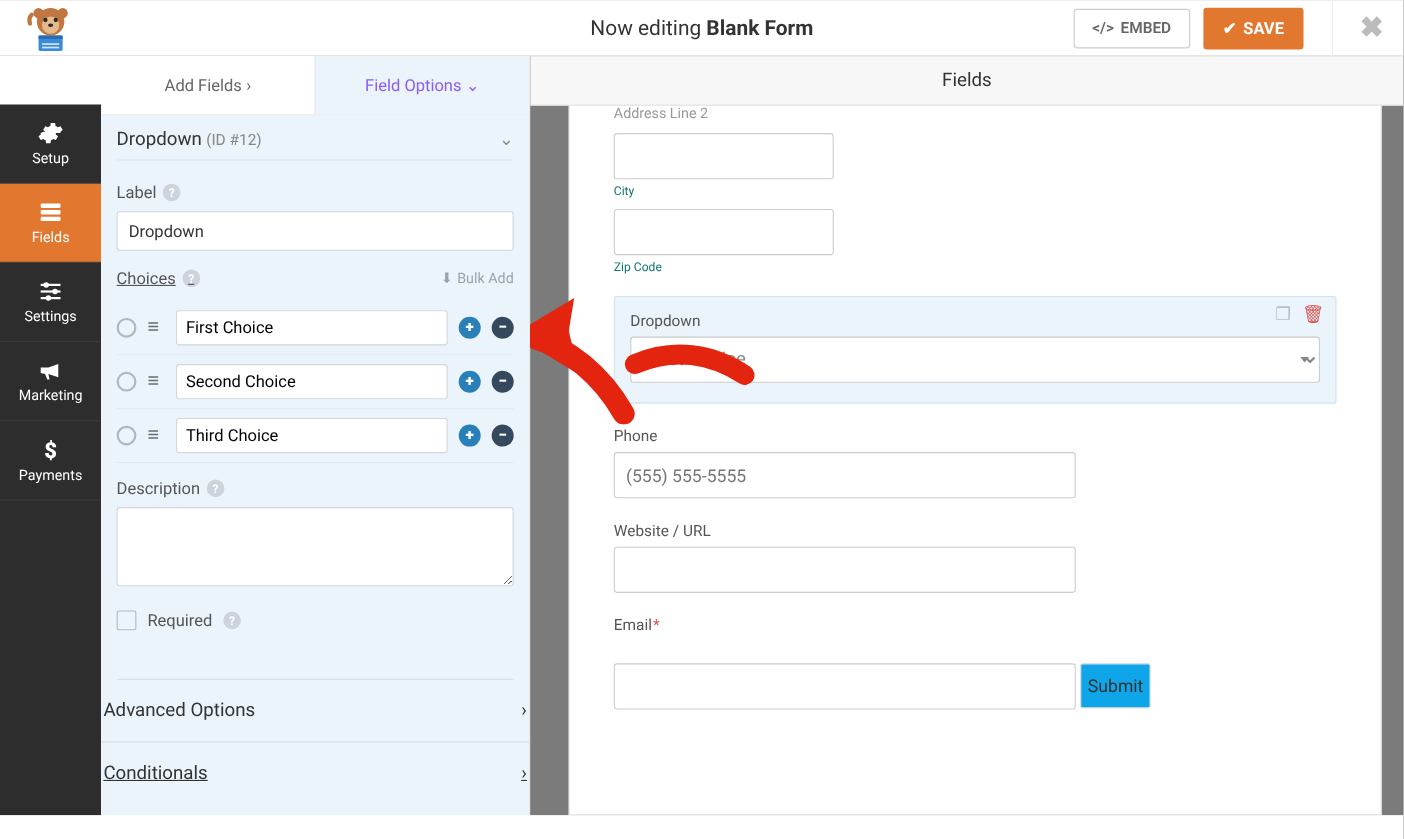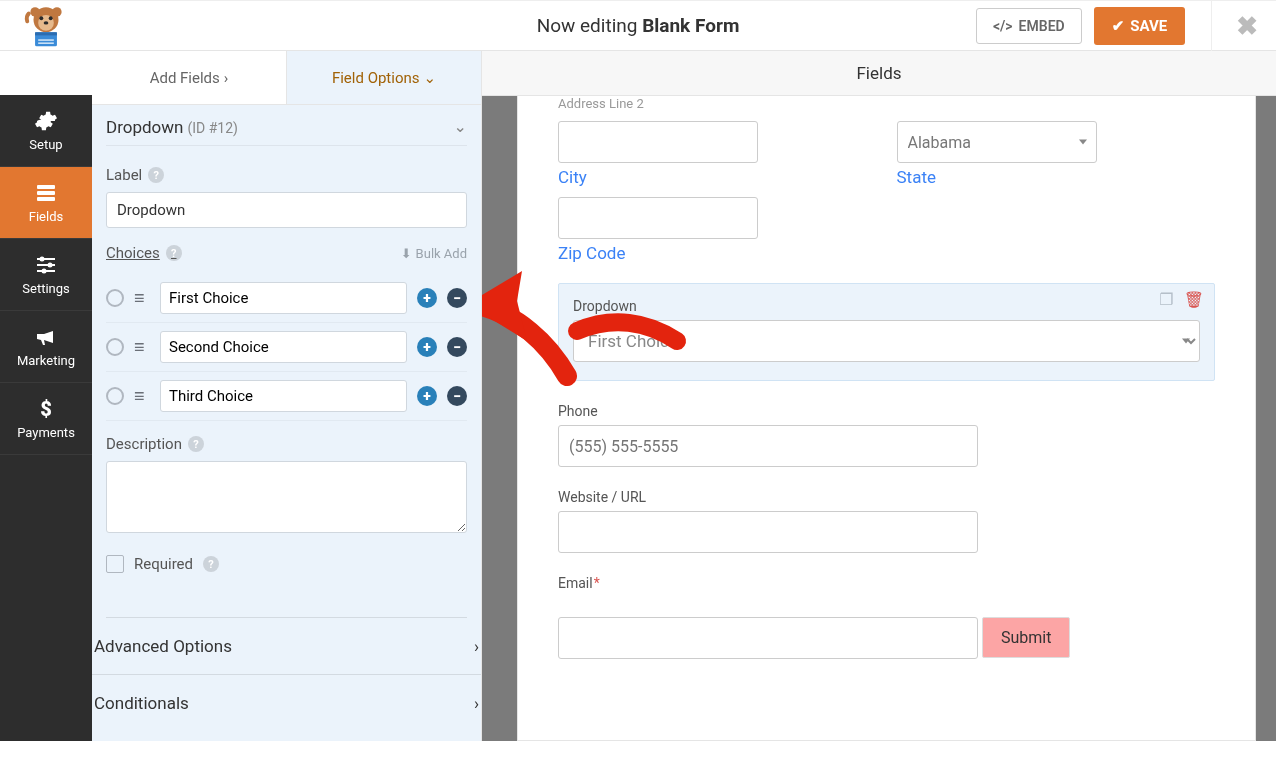--- a/index.html
+++ b/index.html
@@ -17,21 +17,21 @@
 
   .body { display:flex; height: calc(763px - 73px); }
   .leftnav { width: 92px; background:#2d2d2d; display:flex; flex-direction:column;margin-top:44px;}
   .leftnav .item { height:72px; display:flex; flex-direction:column; align-items:center; justify-content:center; color:#fff; font-size:13px; gap:4px; cursor:pointer; border-bottom: 1px solid #3a3a3a;}
   .leftnav .item.active { background:#e27730; }
   .leftnav .item svg { width:24px; height:24px; fill:#fff; }
 
   .panel { width: 390px; background:#fff; display:flex; flex-direction:column; border-right: 1px solid #e5e5e5; }
   .panel-tabs { display:flex; height:54px; border-bottom:1px solid #e5e5e5;}
   .panel-tabs .tab { flex:1; display:flex; align-items:center; justify-content:center; font-size:15px; color:#666; cursor:pointer; gap:4px;}
-  .panel-tabs .tab.active { background:#ebf3fb; border-left:1px solid #e5e5e5; color:#a16207;}
+  .panel-tabs .tab.active { background:#ebf3fb; border-left:1px solid #e5e5e5; color:#8b5cf6;}
 
   .panel-body { flex:1; background:#ebf3fb; overflow:auto; padding: 0;}
   .section-head { padding: 12px 14px 6px; display:flex; align-items:flex-start; justify-content:space-between; color:#333;}
   .section-head .title { font-size:17px; }
   .section-head .fid { color:#888; font-size:14px;}
   .section-head .chev { color:#888; }
   .pad { padding: 4px 14px 14px; }
   .divider { border-top: 1px solid rgba(0,0,0,0.06); margin: 2px 14px; }
   .lbl-row { display:flex; align-items:center; gap:6px; color:#555; font-size:15px; margin: 14px 0 8px; }
   .help-dot { width:16px; height:16px; border-radius:50%; background:#ccd3da; color:#fff; font-size:11px; font-weight:700; display:inline-flex; align-items:center; justify-content:center; }
@@ -44,39 +44,39 @@
   .drag-icon { width:16px; color:#6a6f77; font-size:18px; line-height:0.6; cursor:grab; flex-shrink:0;}
   .choice-input { flex:1; height:32px; border:1px solid #d0d7de; background:#fff; padding:0 8px; font-size:15px; border-radius:3px;}
   .circ-btn { width:20px; height:20px; border-radius:50%; display:inline-flex; align-items:center; justify-content:center; color:#fff; font-size:14px; font-weight:900; cursor:pointer; flex-shrink:0;}
   .plus { background:#2980b9;}
   .minus { background:#34495e;}
   textarea.desc { width:100%; height:72px; border:1px solid #d0d7de; resize:both; border-radius:3px; background:#fff;}
   .req-row { display:flex; align-items:center; gap:10px; margin-top: 18px; color:#555; font-size:15px;}
   .cbx { width:18px; height:18px; border:1px solid #b0b7c0; border-radius:2px;}
   .acc-divider { border-top: 1px solid rgba(0,0,0,0.1); margin: 30px 14px 0; }
   .acc-row { display:flex; align-items:center; justify-content:space-between; padding: 18px 2px; color:#333; font-size:17px; cursor:pointer; }
-  .acc-row + .acc-row { border-top: 1px solid rgba(0,0,0,0.1); }
+  .acc-row + .acc-row { border-top: 1px solid rgba(0,0,0,0.1); text-decoration: underline; }
 
   .preview { flex:1; background:#7b7b7b; position:relative; overflow:hidden;}
   .fields-bar { height:45px; background:#f7f7f7; border-bottom:1px solid #e5e5e5; display:flex; align-items:center; justify-content:center; font-size:17px; color:#333;}
   .form-canvas { background:#fff; position:absolute; left:35px; right:20px; top:45px; bottom: 0; padding: 0 40px 40px; border:1px solid #e5e5e5; border-top:none; overflow:hidden;}
   .form-canvas .flabel { font-size:14px; color:#555; margin-top: 22px; margin-bottom:6px;}
-  .form-canvas .small-label { font-size:17px; color:#3b82f6; margin-top: 4px;}
+  .form-canvas .small-label { font-size:11px; color:#0f766e; margin-top: 4px;}
   .addr2 { font-size:13px; color:#999; margin-top: 0;}
   .two-col { display:flex; gap:20px;}
   .two-col > div { flex:1;}
   .f-in { width: 420px; max-width: 100%; height:42px; border:1px solid #ccc; border-radius:3px; padding: 0 10px; font-size:16px; color:#777;}
   .f-sel { width:200px; height:42px; border:1px solid #ccc; border-radius:3px; padding: 0 10px; font-size:16px; color:#777; appearance:none; background: #fff;}
   .sel-wrap { position:relative; display:inline-block;}
   .sel-wrap::after { content:""; position:absolute; right:10px; top:50%; transform:translateY(-50%); width:0; height:0; border-left:4px solid transparent; border-right:4px solid transparent; border-top:5px solid #888; box-shadow: 0 -9px 0 -4px #888; pointer-events:none;}
   .dd-field { background:#ebf3fb; border:1px solid #d0e3f4; padding: 14px 14px 18px; margin-top: 20px; position:relative; border-radius: 2px;}
   .dd-field .tools { position:absolute; right: 10px; top: 6px; display:flex; gap:10px; color:#b5bfc9;}
   .dd-field .tools .del { color:#d9534f;}
   .dd-sel { width:100%; height:42px; border:1px solid #ccc; border-radius:3px; padding: 0 10px; font-size:17px; color:#888; background:#fff;}
-  .submit-btn { background:#fca5a5; border:1px solid #ddd; padding: 10px 18px; font-size:16px; color:#333; border-radius:2px; cursor:pointer; margin-top: 20px;}
+  .submit-btn { background:#0ea5e9; border:1px solid #ddd; padding: 10px 6px; font-size:16px; color:#333; border-radius:2px; cursor:pointer; margin-top: 20px;}
   .req-star { color:#d9534f; font-size:14px; margin-left:1px;}
 
   
   .arrow-overlay { position:absolute; pointer-events:none; z-index: 50;}
 </style>
 </head>
 <body>
 
 <div class="topbar">
   <div class="logo">
@@ -244,28 +244,20 @@
     <div class="fields-bar">
       <span>Fields</span>
     </div>
     <div class="form-canvas">
       <div class="addr2">Address Line 2</div>
       <div class="two-col" style="margin-top:10px;">
         <div>
           <input class="f-in" style="width: 200px;">
           <div class="small-label">City</div>
         </div>
-        <div>
-          <div class="sel-wrap">
-            <select class="f-sel">
-              <option>Alabama</option>
-            </select>
-          </div>
-          <div class="small-label">State</div>
-        </div>
       </div>
       <div style="margin-top:10px;">
         <input class="f-in" style="width: 200px;">
         <div class="small-label">Zip Code</div>
       </div>
 
       <div class="dd-field">
         <div class="tools">
           <span>❐</span>
           <span class="del">🗑</span>

